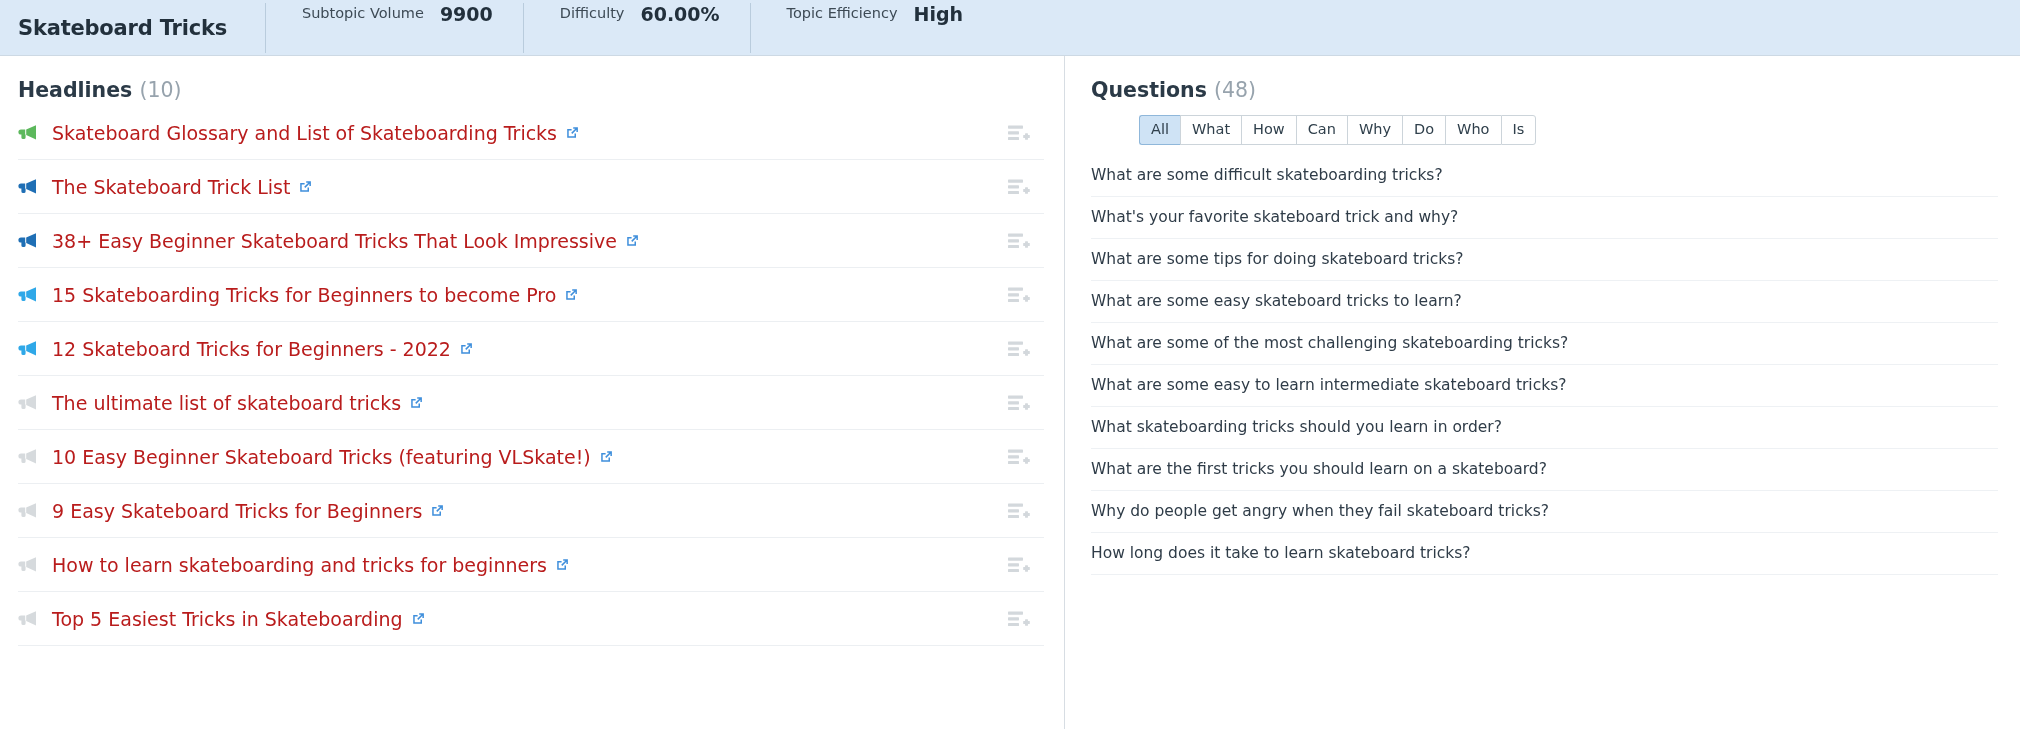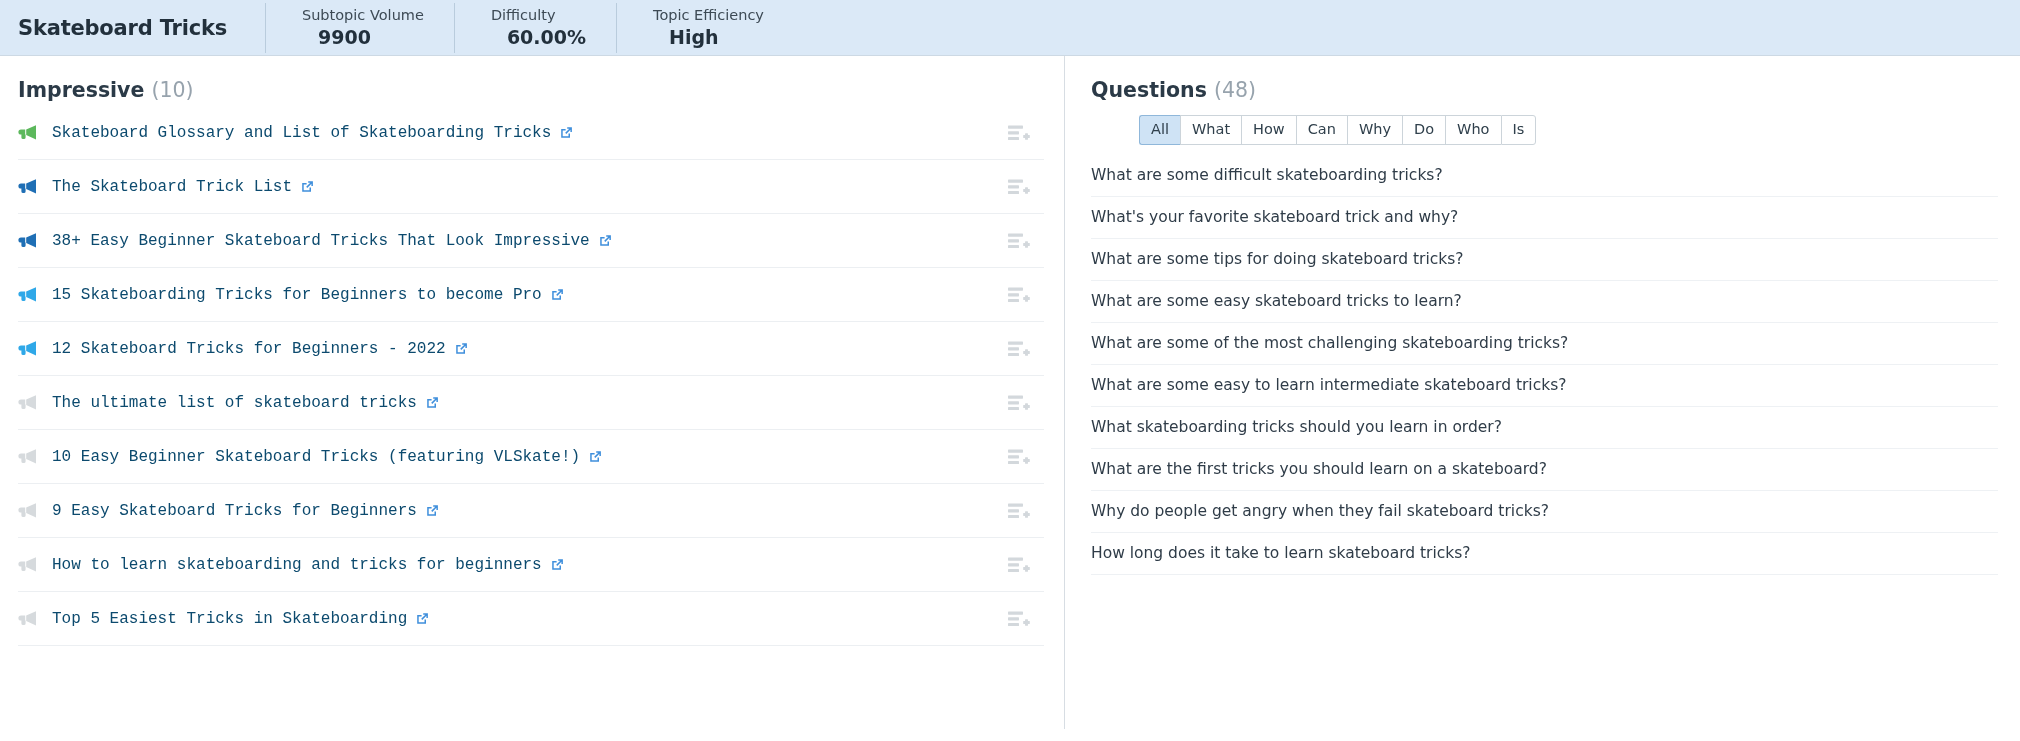--- a/index.html
+++ b/index.html
@@ -27,21 +27,21 @@
     color: #22303c;
     letter-spacing: -0.2px;
     padding-right: 38px;
     white-space: nowrap;
   }
   .metric {
     padding: 0 30px 0 36px;
     border-left: 1px solid #b9ccdd;
     height: 50px;
     display: flex;
-    flex-direction: column;
+    flex-direction: row;
     justify-content: center;
     white-space: nowrap;
   }
   .metric-label {
     font-size: 14.5px;
     color: #3d4a55;
     line-height: 1.45;
   }
   .metric-value {
     font-size: 19px;
@@ -90,25 +90,24 @@
     border-bottom: 1px solid #eceff2;
     padding-right: 8px;
   }
   .mega-wrap {
     width: 30px;
     min-width: 30px;
     display: flex;
     align-items: center;
   }
   .headline-text {
-    font-size: 16px;
-    color: #0c4a6e;
+    font-size: 19px;
+    color: #b91c1c;
     white-space: nowrap;
     padding-left: 4px;
-    font-family: Liberation Mono, monospace;
   }
   .ext-link {
     margin-left: 9px;
     display: inline-flex;
     align-items: center;
     vertical-align: -2px;
   }
   .row-spacer { flex: 1; }
   .addlist-icon { margin-right: 6px; display: flex; align-items: center; }
 
@@ -164,21 +163,21 @@
   <div class="metric">
     <span class="metric-label">Topic Efficiency</span>
     <span class="metric-value">High</span>
   </div>
 </div>
 
 <div class="body-split">
 
   <div class="pane-left">
     <div class="pane-title">
-      <span>Impressive</span>
+      <span>Headlines</span>
       <span class="count">(10)</span>
     </div>
     <div id="headlines-list">
         <div class="headline-row">
           <span class="mega-wrap">
             <svg width="19" height="17" viewBox="0 0 19 17">
               <path d="M18 1.2 L8.2 5.6 L8.2 11.0 L18 15.4 Z" fill="#5cb85c"></path>
               <path d="M7.2 5.4 L3.0 5.4 A2.6 2.6 0 0 0 3.0 10.6 L3.4 10.6 L3.4 13.4 A1.7 1.7 0 0 0 5.1 15.1 L5.9 15.1 A1.7 1.7 0 0 0 7.6 13.4 L7.6 10.6 L7.2 10.6 Z" fill="#5cb85c"></path>
             </svg>
           </span>

